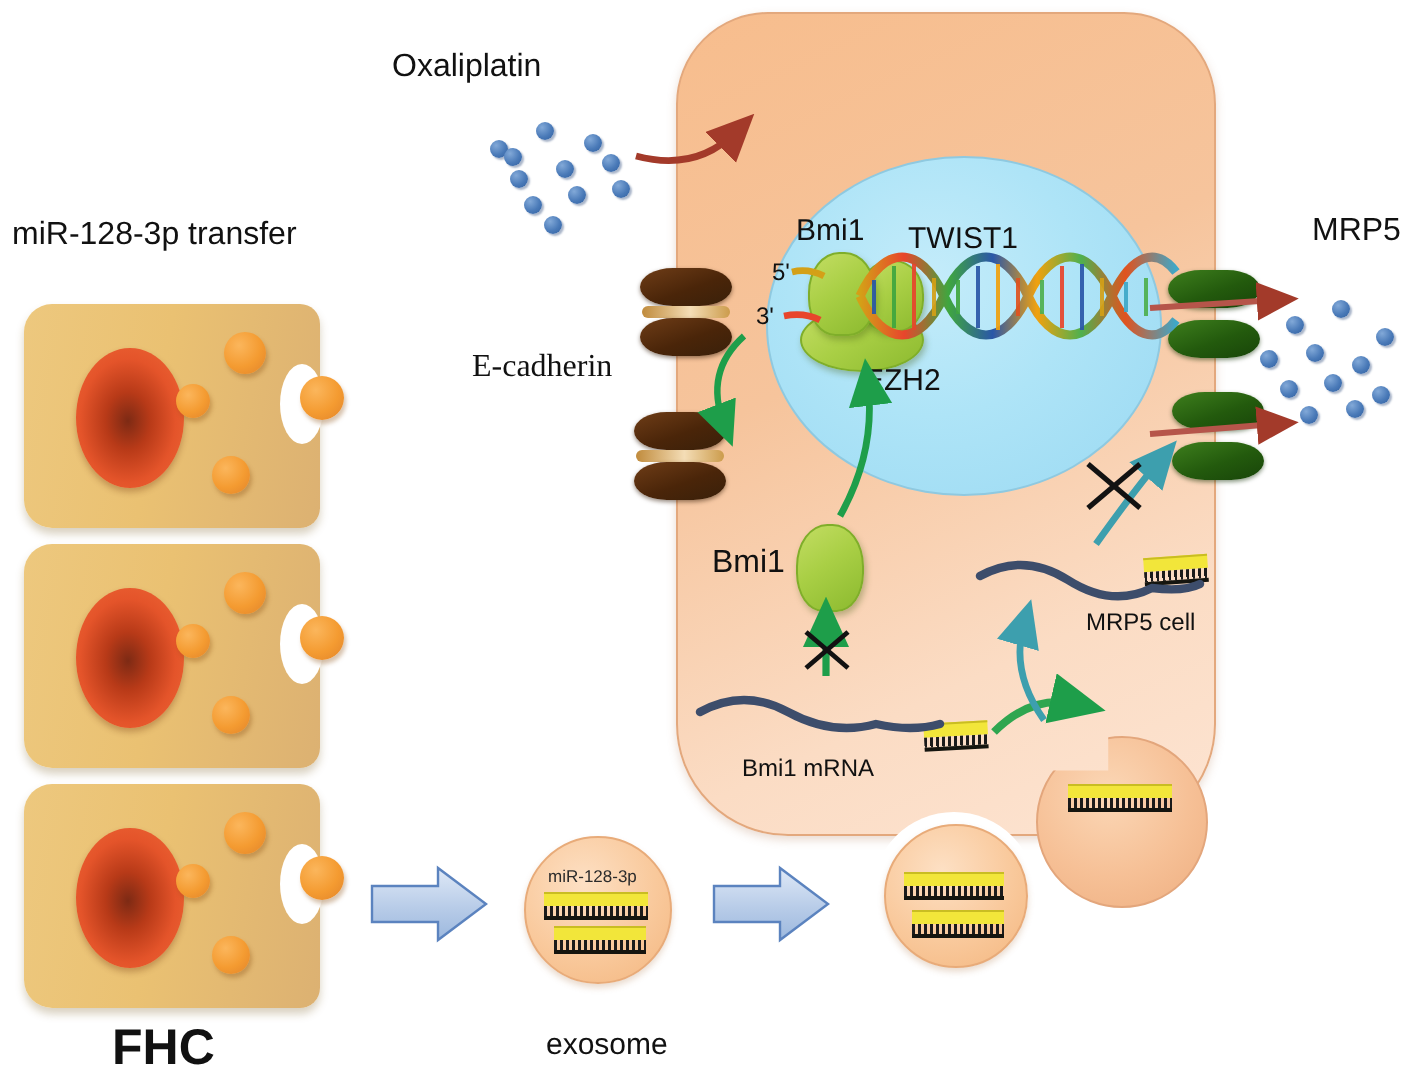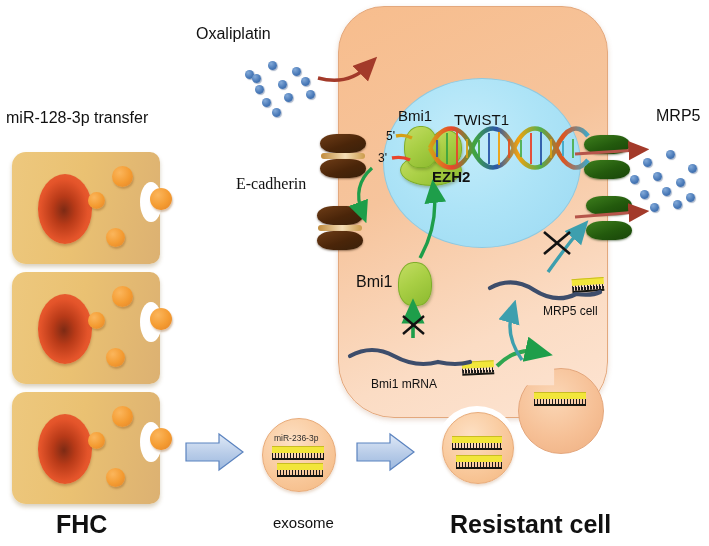--- a/index.html
+++ b/index.html
@@ -151,21 +151,21 @@
 
   <div id="rescell"></div>
   <div id="nucleus"></div>
 
   <div class="prot" style="left:400px;top:154px;width:60px;height:30px;border-radius:50%;"></div>
   <div class="prot" style="left:430px;top:130px;width:30px;height:34px;"></div>
   <div class="prot" style="left:404px;top:126px;width:32px;height:40px;"></div>
 
   <div class="lbl lbl-md" style="left:398px;top:108px;">Bmi1</div>
   <div class="lbl lbl-md" style="left:438px;top:112px;margin-left:16px;">TWIST1</div>
-  <div class="lbl lbl-md" style="left:432px;top:169px;font-weight:bold;">EZH2</div>
+  <div class="lbl lbl-md" style="left:432px;top:183px;">EZH2</div>
   <div class="lbl lbl-sm" style="left:386px;top:130px;">5'</div>
   <div class="lbl lbl-sm" style="left:378px;top:152px;">3'</div>
 
   <div class="prot" style="left:398px;top:262px;width:32px;height:42px;"></div>
   <div class="lbl lbl-lg" style="left:356px;top:274px;">Bmi1</div>
 
   <div class="lbl lbl-sm" style="left:371px;top:378px;text-align:center;">Bmi1 mRNA</div>
   <div class="lbl lbl-sm" style="left:543px;top:305px;">MRP5 cell</div>
 
   <div class="mir" style="left:462px;top:361px;width:32px;transform:rotate(-3deg);">
@@ -202,21 +202,21 @@
     <div class="half top"></div>
       <div class="half bot"></div>
   </div>
   <div class="chan green" style="left:586px;top:196px;">
     <div class="half top"></div>
       <div class="half bot"></div>
   </div>
   <div class="lbl lbl-lg" style="left:656px;top:108px;">MRP5</div>
 
   <div class="exo" style="left:262px;top:418px;width:72px;height:72px;"></div>
-  <div class="lbl lbl-xs" style="left:274px;top:434px;color:#2b2b2b;">miR-236-3p</div>
+  <div class="lbl lbl-xs" style="left:274px;top:434px;color:#2b2b2b;">miR-128-3p</div>
   <div class="mir" style="left:272px;top:446px;width:52px;">
     <div class="bar"></div>
       <div class="teeth"></div>
       <div class="cap"></div>
   </div>
   <div class="mir" style="left:277px;top:463px;width:46px;">
     <div class="bar"></div>
       <div class="teeth"></div>
       <div class="cap"></div>
   </div>
@@ -321,15 +321,14 @@
         <line x1="573" y1="139" x2="573" y2="158" stroke="#4fb04f"></line>
       </g>
 
       <path d="M396,136 Q404,134 412,138" fill="none" stroke="#d4a017" stroke-width="3.4"></path>
       <path d="M392,158 Q402,156 410,160" fill="none" stroke="#e8452c" stroke-width="3.4"></path>
     </g>
   </svg>
 
   <div class="lbl lbl-xl" style="left:56px;top:512px;">FHC</div>
   <div class="lbl lbl-md" style="left:273px;top:515px;">exosome</div>
-  <div class="lbl lbl-xl" style="left:450px;top:512px;">Resistant cell</div>
 
 </div>
 
 </body></html>

